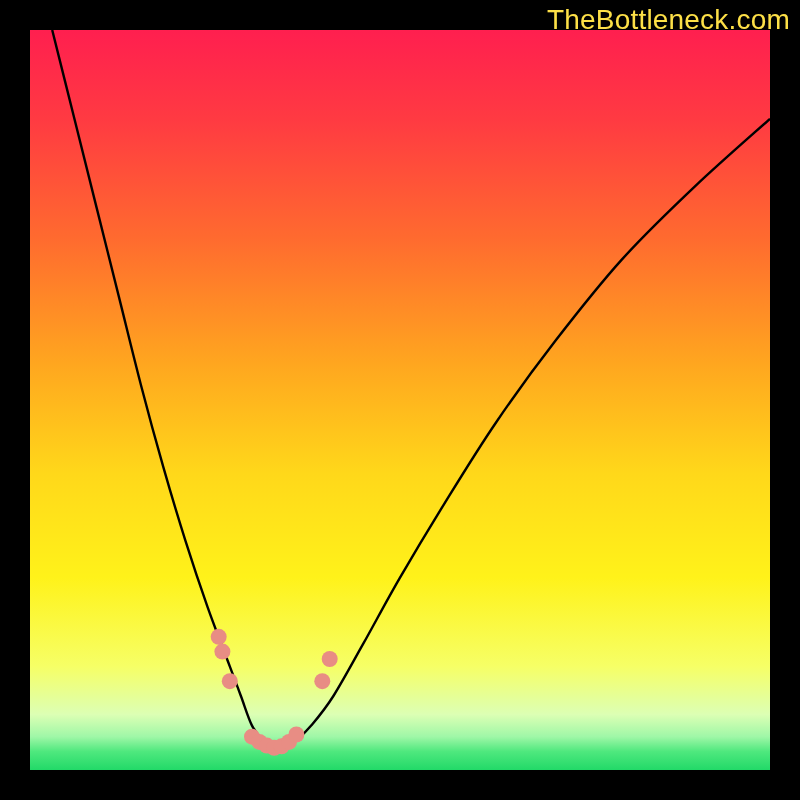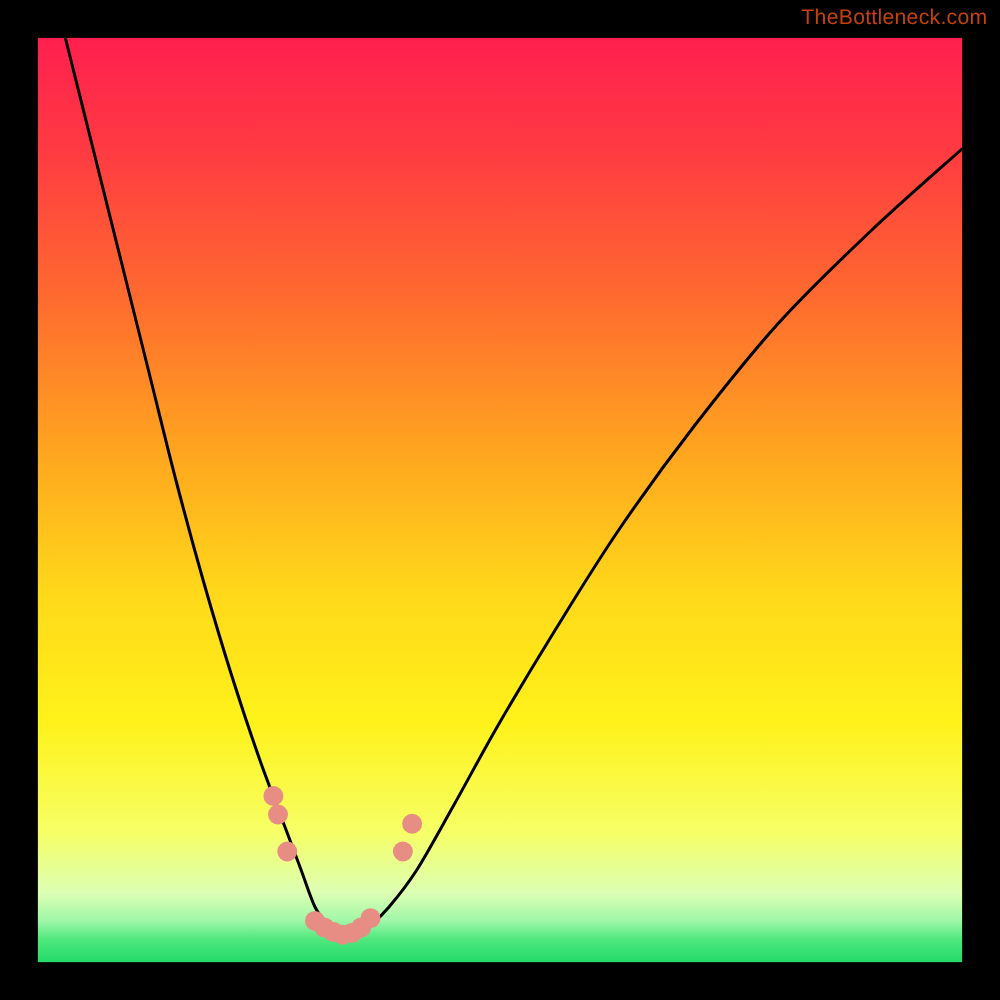--- a/index.html
+++ b/index.html
@@ -33,22 +33,22 @@
   .curve-svg {
     position: absolute;
     inset: 0;
     width: 740px;
     height: 740px;
   }
   .watermark {
     position: absolute;
     top: 4px;
     right: 10px;
-    color: #c2410c;
-    font-size: 17px;
+    color: #fde047;
+    font-size: 28px;
     letter-spacing: 0.2px;
     font-weight: 500;
   }
 </style>
 </head>
 <body>
 
 <div class="frame">
 
   <div class="plot">

